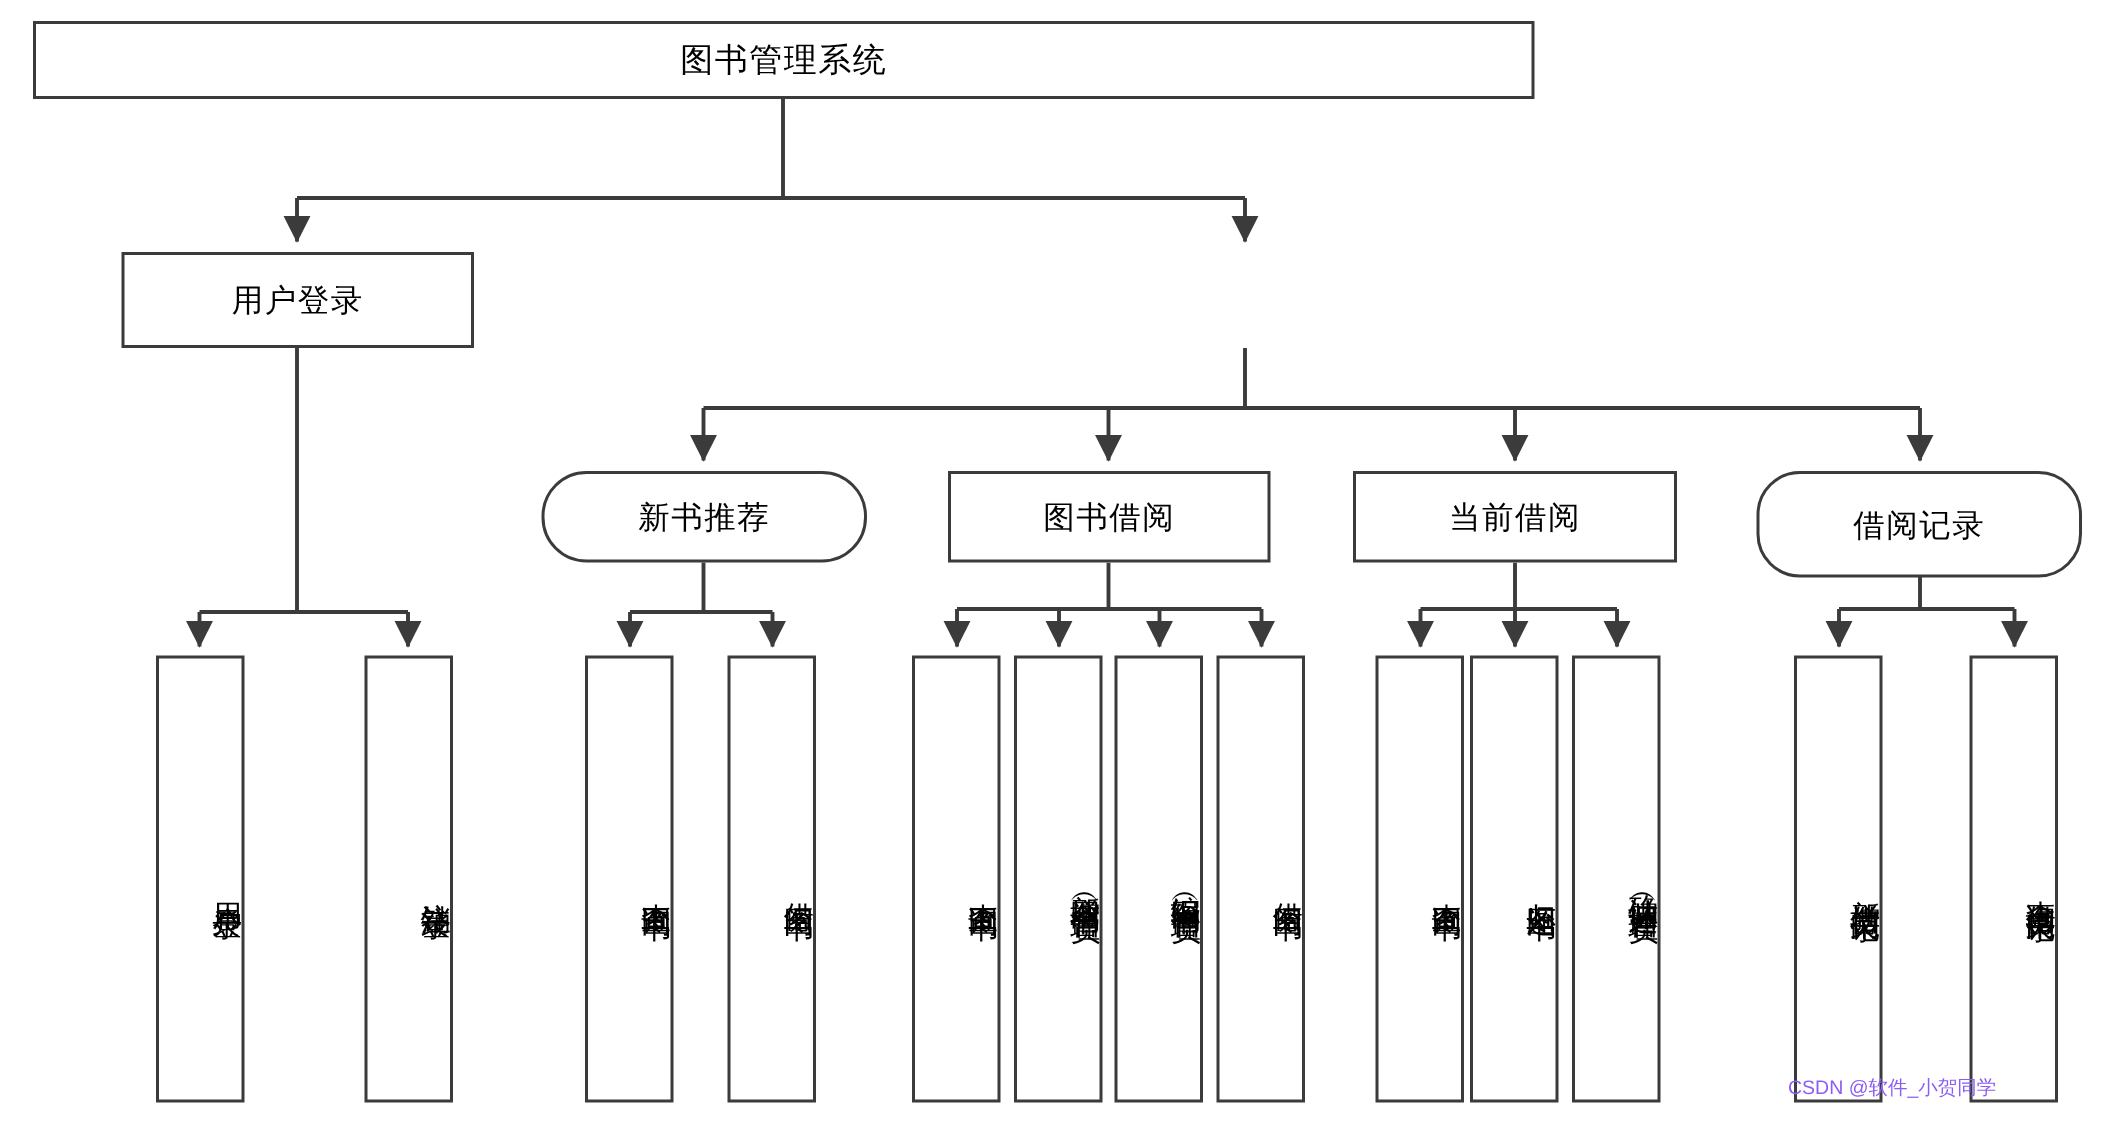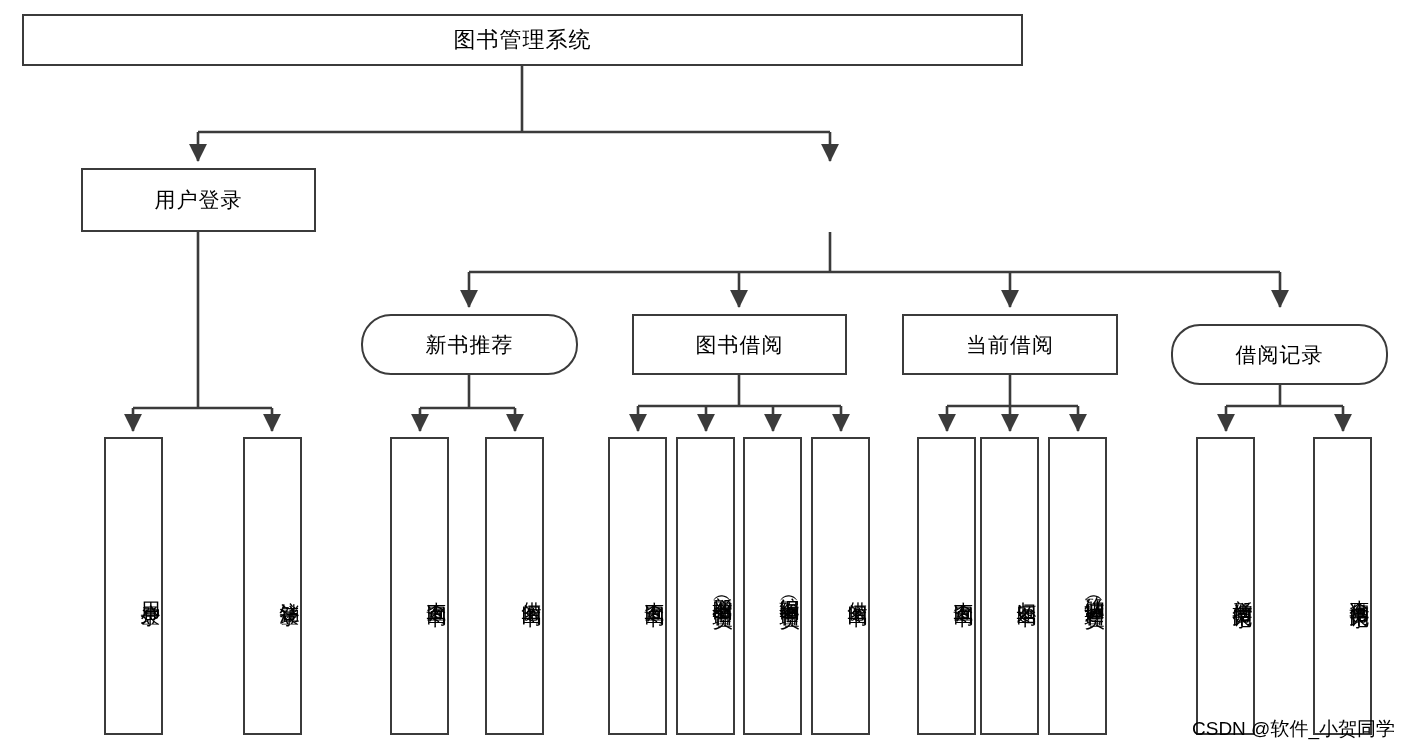--- a/index.html
+++ b/index.html
@@ -53,22 +53,22 @@
     line-height: 1;
     padding-top: 8px;
     align-items: flex-start;
     justify-content: center;
     white-space: nowrap;
   }
   .watermark {
     position: absolute;
     left: 1192px;
     top: 716px;
-    font-size: 19px;
-    color: #000000;
+    font-size: 13px;
+    color: #8b5cf6;
     white-space: nowrap;
     z-index: 3;
     font-family: "Liberation Sans", "DejaVu Sans", sans-serif;
   }
 </style>
 </head>
 <body>
 
 <div id="canvas">
 
@@ -122,21 +122,21 @@
     </g>
   </svg>
 
   <div class="node node-h node-root" style="left:22px; top:14px; width:1001px; height:52px;">图书管理系统</div>
 
   <div class="node node-h" style="left:81px; top:168px; width:235px; height:64px;">用户登录</div>
 
   <div class="node node-h" style="left:361px; top:314px; width:217px; height:61px;border-radius:30px;">新书推荐</div>
   <div class="node node-h" style="left:632px; top:314px; width:215px; height:61px;">图书借阅</div>
   <div class="node node-h" style="left:902px; top:314px; width:216px; height:61px;">当前借阅</div>
-  <div class="node node-h" style="left:1171px; top:324px; width:217px; height:61px;border-radius:29px;">借阅记录</div>
+  <div class="node node-h" style="left:1171px; top:314px; width:217px; height:71px;border-radius:29px;">借阅记录</div>
 
   <div class="node node-v" style="left:104px; top:437px; width:59px; height:298px;">用户登录</div>
   <div class="node node-v" style="left:243px; top:437px; width:59px; height:298px;">注销登录</div>
 
   <div class="node node-v" style="left:390px; top:437px; width:59px; height:298px;">查询图书</div>
   <div class="node node-v" style="left:485px; top:437px; width:59px; height:298px;">借阅图书</div>
 
   <div class="node node-v" style="left:608px; top:437px; width:59px; height:298px;">查询图书</div>
   <div class="node node-v" style="left:676px; top:437px; width:59px; height:298px;">新增图书（管理员）</div>
   <div class="node node-v" style="left:743px; top:437px; width:59px; height:298px;">编辑图书（管理员）</div>

